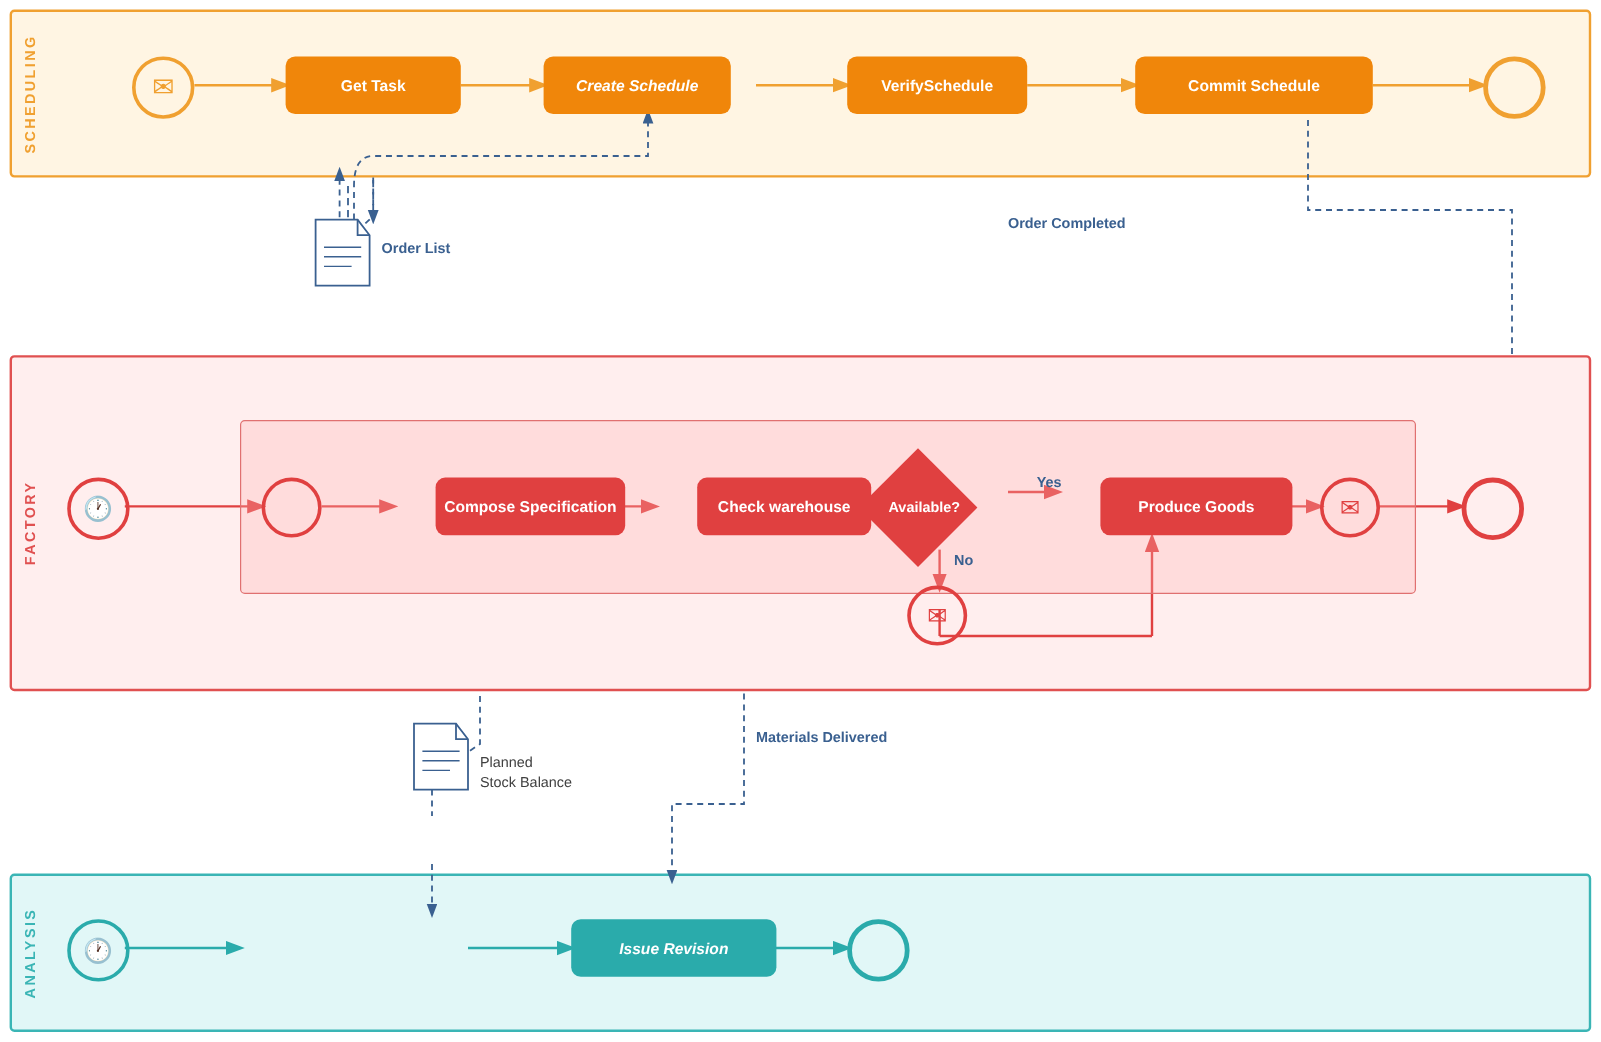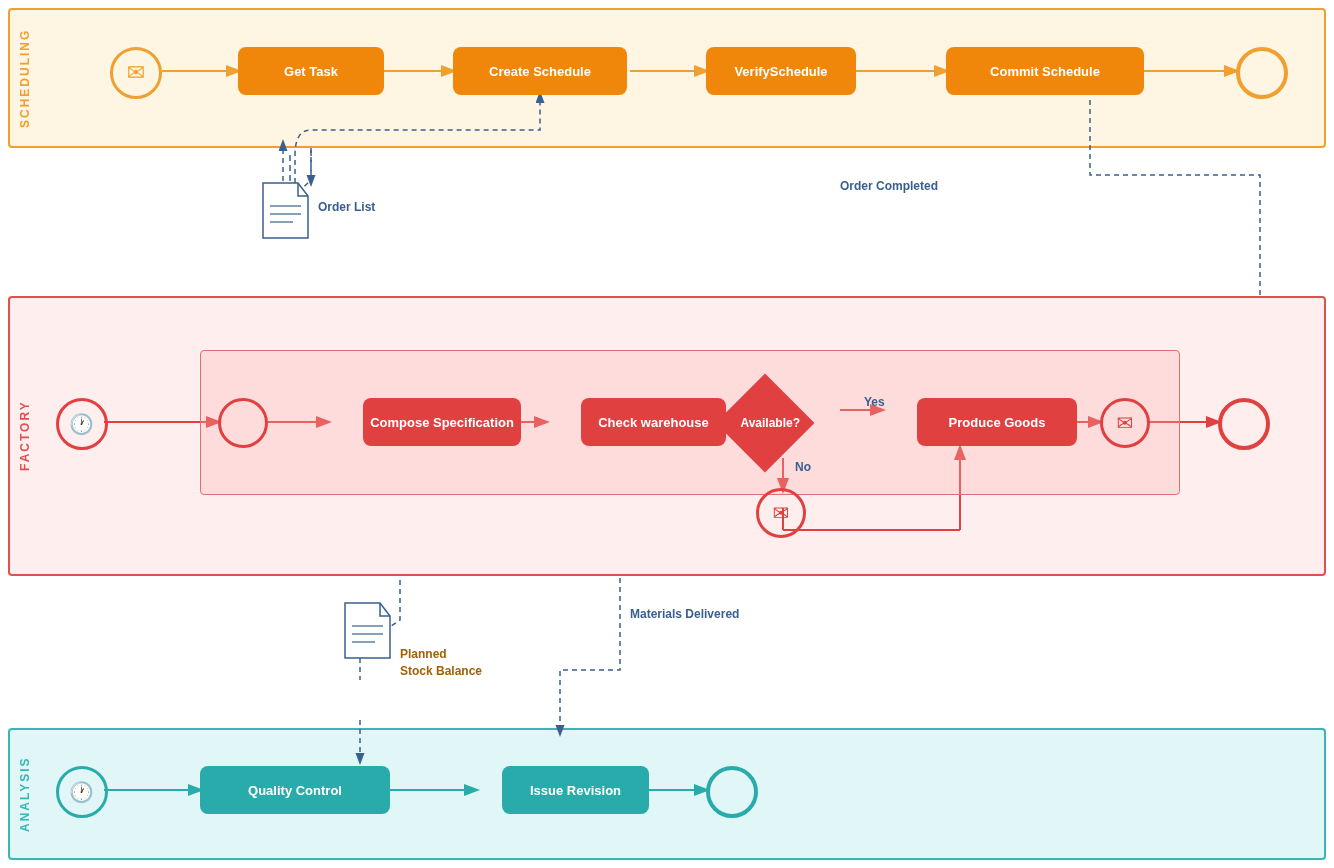--- a/index.html
+++ b/index.html
@@ -262,21 +262,21 @@
   </svg>
 
   <div class="envelope-circle" style="left:110px; top:47px; width:52px; height:52px; border-color:#f0a030; color:#f0a030; font-size:22px;">
     ✉
   </div>
 
   <div class="node task-orange" style="left:238px; top:47px; width:146px;">
     <span>Get Task</span>
   </div>
 
-  <div class="node task-orange" style="left:453px; top:47px; width:174px;">
+  <div class="node task-orange" style="left:453px; top:47px; width:156px;font-style:italic;">
     <span>Create Schedule</span>
   </div>
 
   <div class="node task-orange" style="left:706px; top:47px; width:150px;">
     <span>VerifySchedule</span>
   </div>
 
   <div class="node task-orange" style="left:946px; top:47px; width:198px;">
     <span>Commit Schedule</span>
   </div>
@@ -345,33 +345,30 @@
 
   <div style="position:absolute; left:340px; top:598px; width:55px; height:65px;">
     <svg width="55" height="65" viewBox="0 0 55 65">
       <path d="M5,5 L40,5 L50,18 L50,60 L5,60 Z" fill="white" stroke="#3a6090" stroke-width="1.5"></path>
       <path d="M40,5 L40,18 L50,18" fill="none" stroke="#3a6090" stroke-width="1.5"></path>
       <line x1="12" y1="28" x2="43" y2="28" stroke="#3a6090" stroke-width="1.2"></line>
       <line x1="12" y1="36" x2="43" y2="36" stroke="#3a6090" stroke-width="1.2"></line>
       <line x1="12" y1="44" x2="35" y2="44" stroke="#3a6090" stroke-width="1.2"></line>
     </svg>
   </div>
-  <div style="position:absolute; left:400px; top:629px; font-size:12px; color:#a16207; font-weight:bold; white-space:pre-line; line-height:1.4;">
+  <div style="position:absolute; left:400px; top:610px; font-size:12px; color:#404040; font-weight:normal; white-space:pre-line; line-height:1.4;">
     <span>Planned
 Stock Balance</span>
   </div>
 
   <div class="clock-circle" style="left:56px; top:766px; width:52px; height:52px; border-color:#2aabab; color:#2aabab; font-size:20px;">
     🕐
   </div>
 
-  <div class="node task-teal" style="left:200px; top:766px; width:190px;">
-    <span>Quality Control</span>
-  </div>
-
-  <div class="node task-teal" style="left:502px; top:766px; width:147px;">
+
+  <div class="node task-teal" style="left:476px; top:766px; width:171px;font-style:italic;">
     <span>Issue Revision</span>
   </div>
 
   <div class="circle-event" style="position:absolute; left:706px; top:766px; width:52px; height:52px; border-color:#2aabab; border-width:4px;">
   </div>
 
 </div>
 
 </body></html>

